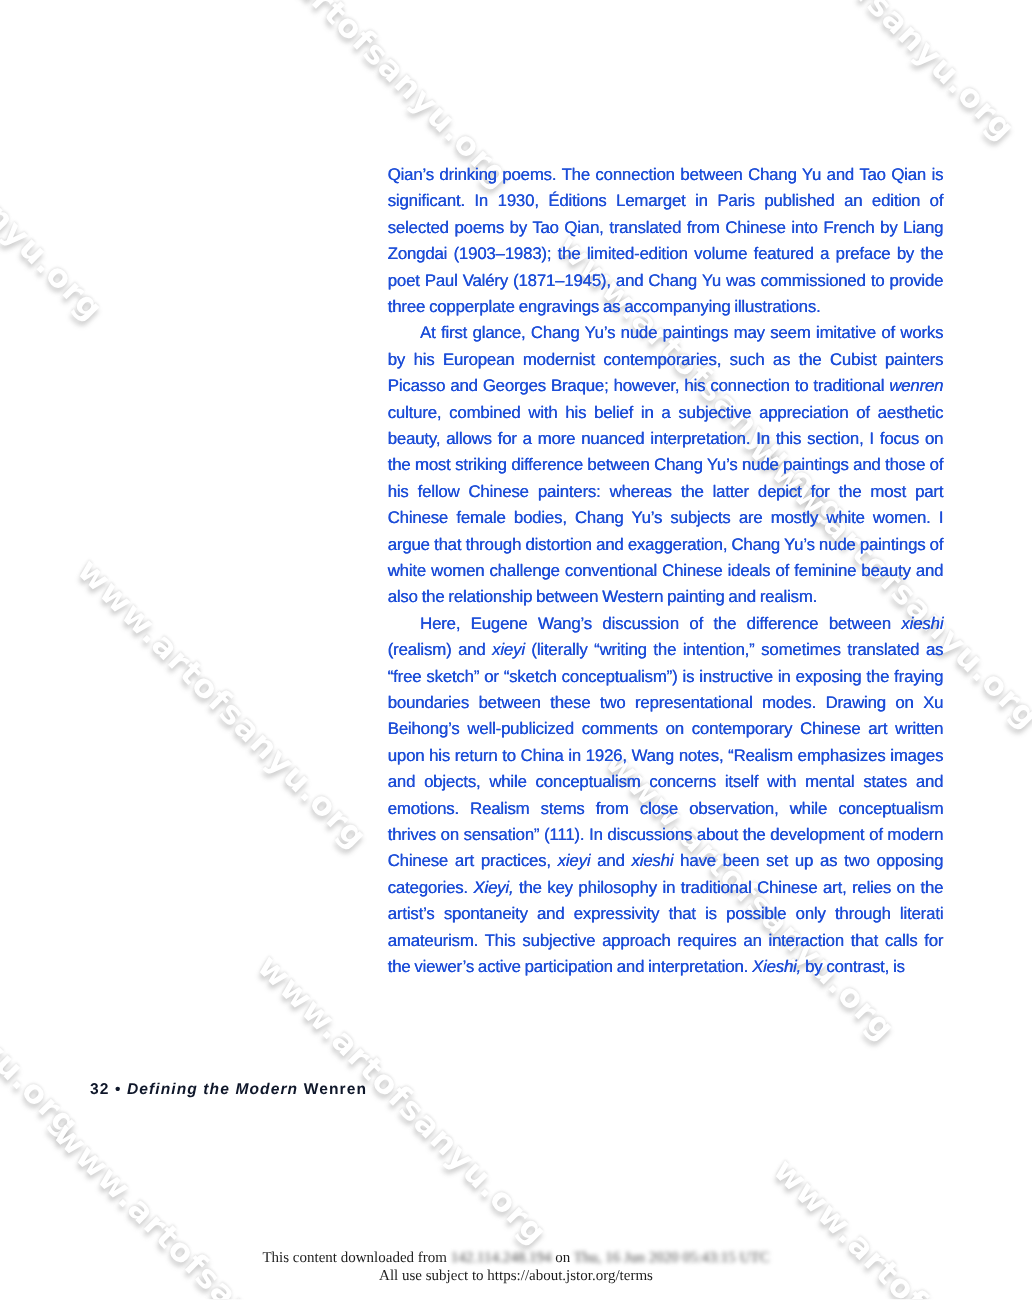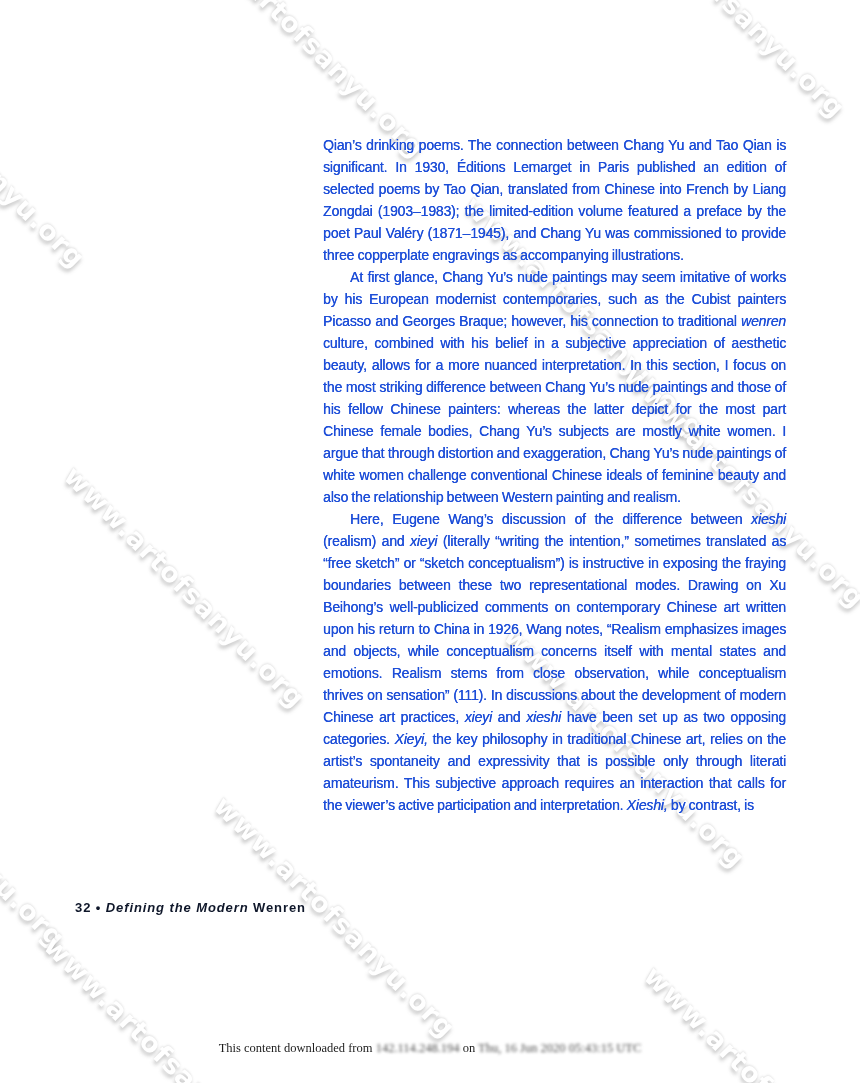--- a/index.html
+++ b/index.html
@@ -109,15 +109,16 @@
 
   <div class="page-footer">
     <span>32</span>
     <span>•</span>
     <span class="it">Defining the Modern</span>
     <span>Wenren</span>
   </div>
 
   <div class="jstor">
     <div><span>This content downloaded from </span><span class="redacted">142.114.248.194</span><span> on </span><span class="redacted">Thu, 16 Jun 2020 05:43:15 UTC</span></div>
+    <div>All use subject to https://about.jstor.org/terms</div>
   </div>
 
 </div>
 
 </body></html>

